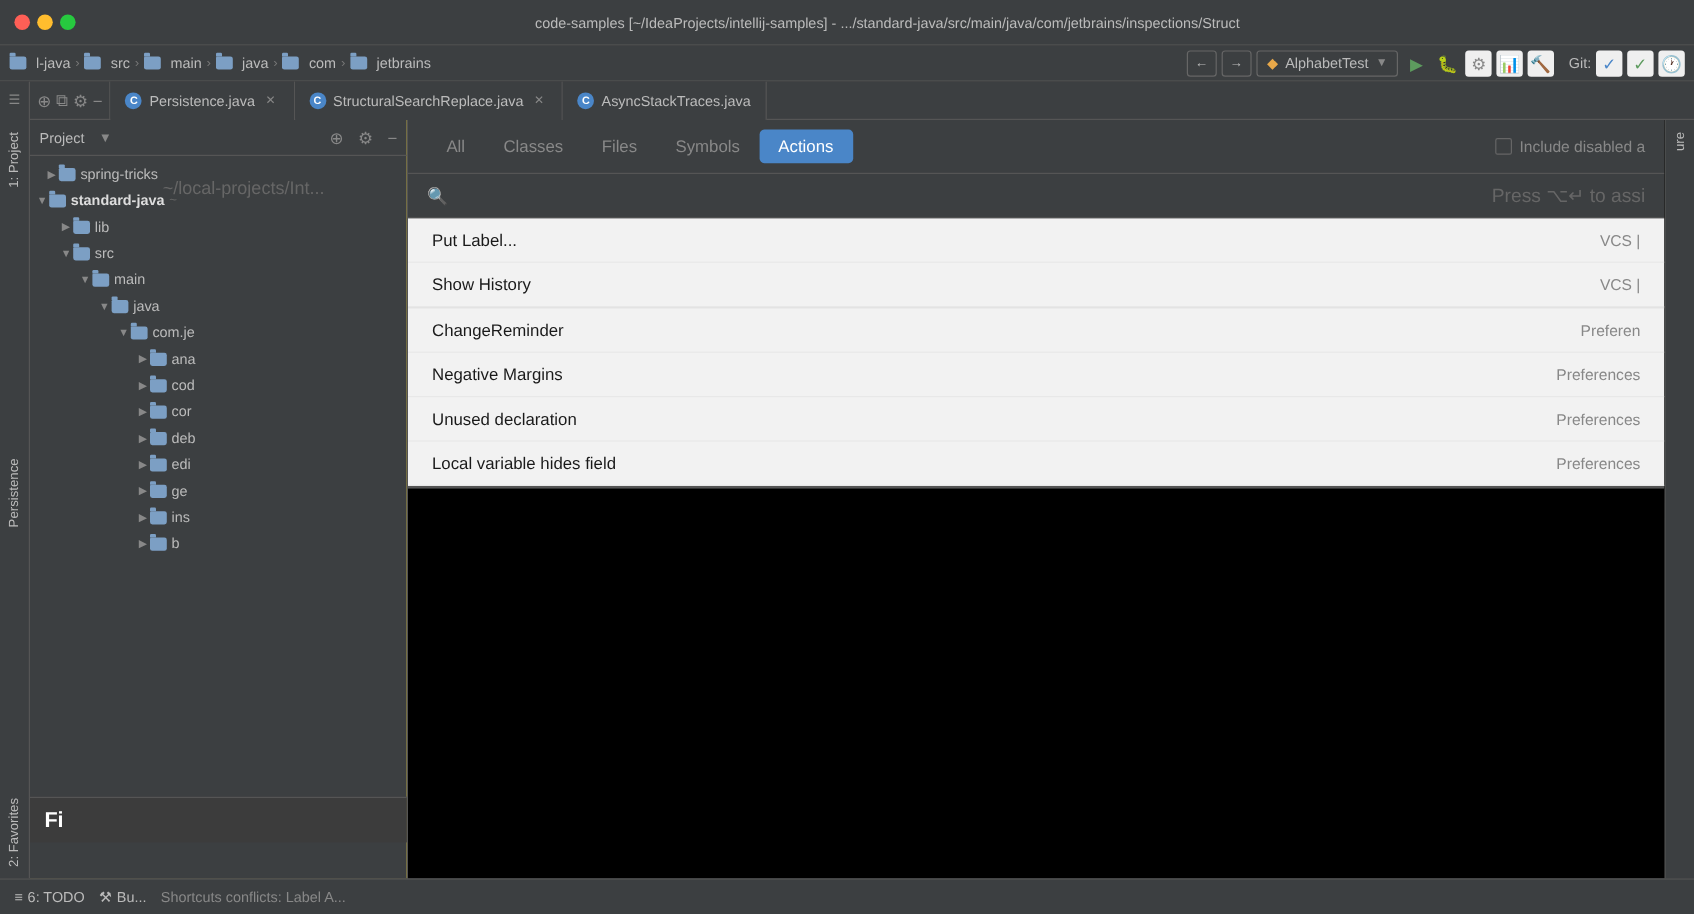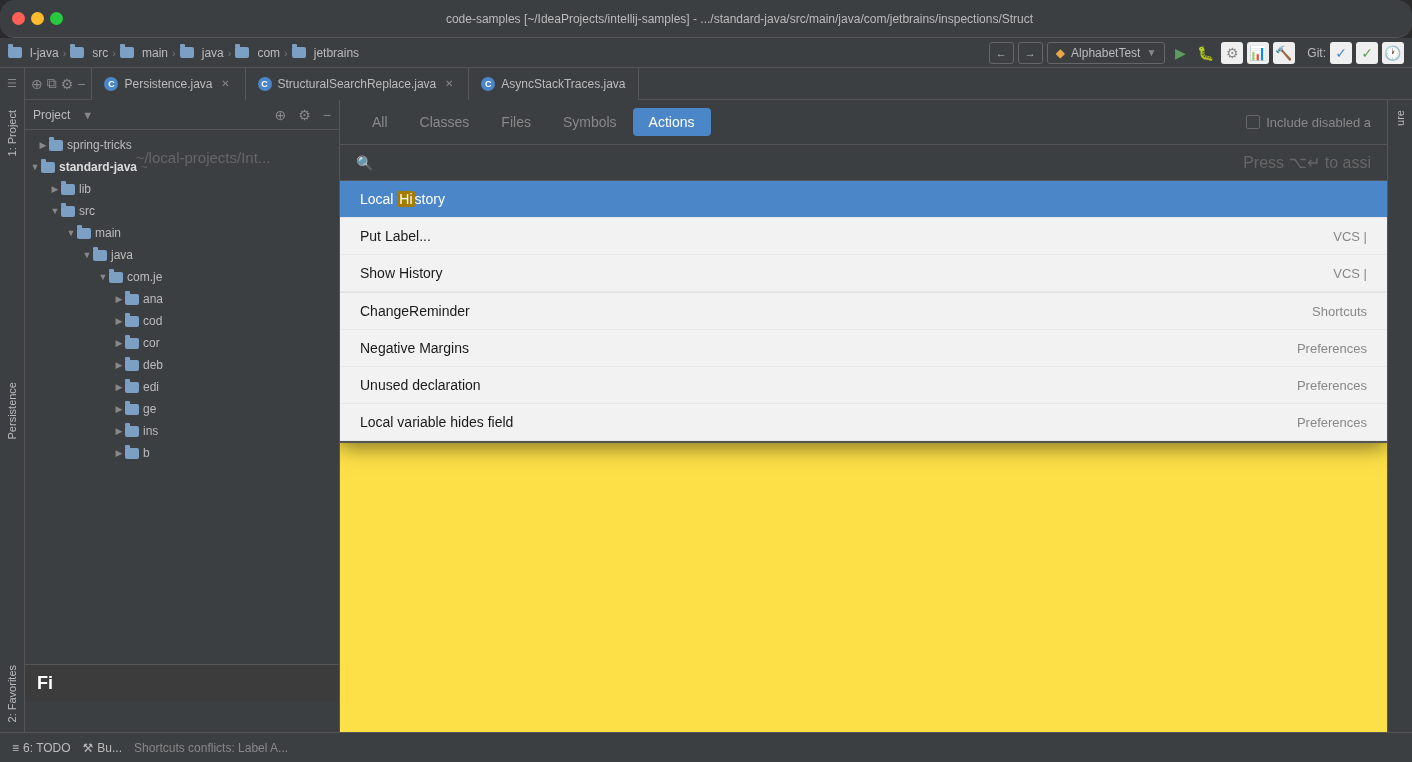--- a/index.html
+++ b/index.html
@@ -15,21 +15,20 @@
 
     
     .titlebar {
       background: #3c3f41;
       height: 38px;
       display: flex;
       align-items: center;
       padding: 0 12px;
       gap: 8px;
       border-bottom: 1px solid #555;
-      border-radius: 15px;
     }
     .traffic-lights {
       display: flex;
       gap: 6px;
       margin-right: 8px;
     }
     .traffic-light {
       width: 13px;
       height: 13px;
       border-radius: 50%;
@@ -225,21 +224,21 @@
       color: #bbbbbb;
       font-size: 11px;
       padding: 10px 4px;
       cursor: pointer;
       white-space: nowrap;
     }
 
     
     .editor-area {
       flex: 1;
-      background: #fde047;
+      background: #000000;
       overflow: hidden;
       position: relative;
     }
 
     
     .search-popup {
       position: absolute;
       top: 0;
       left: 0;
       right: 0;
@@ -618,41 +617,37 @@
         </div>
       </div>
 
       <div class="search-input-row">
         <span class="search-icon-wrap">🔍</span>
         <span class="search-hint">Press ⌥↵ to assi</span>
       </div>
 
       <div class="results-list">
 
-        <div class="result-item selected">
-          <span>Local <span style="background:#a67c00; color:#fff; border-radius:2px; padding:0 2px;">Hi</span>story</span>
-          <span class="result-category"></span>
-        </div>
 
         <div class="result-item">
           <span>Put Label...</span>
           <span class="result-category">VCS |</span>
         </div>
 
         <div class="result-item">
           <span>Show History</span>
           <span class="result-category">VCS |</span>
         </div>
 
         <div class="result-separator"></div>
 
 
         <div class="result-item">
           <span>ChangeReminder</span>
-          <span class="result-category">Shortcuts</span>
+          <span class="result-category">Preferen</span>
         </div>
 
         <div class="result-item">
           <span>Negative Margins</span>
           <span class="result-category">Preferences</span>
         </div>
 
         <div class="result-item">
           <span>Unused declaration</span>
           <span class="result-category">Preferences</span>

